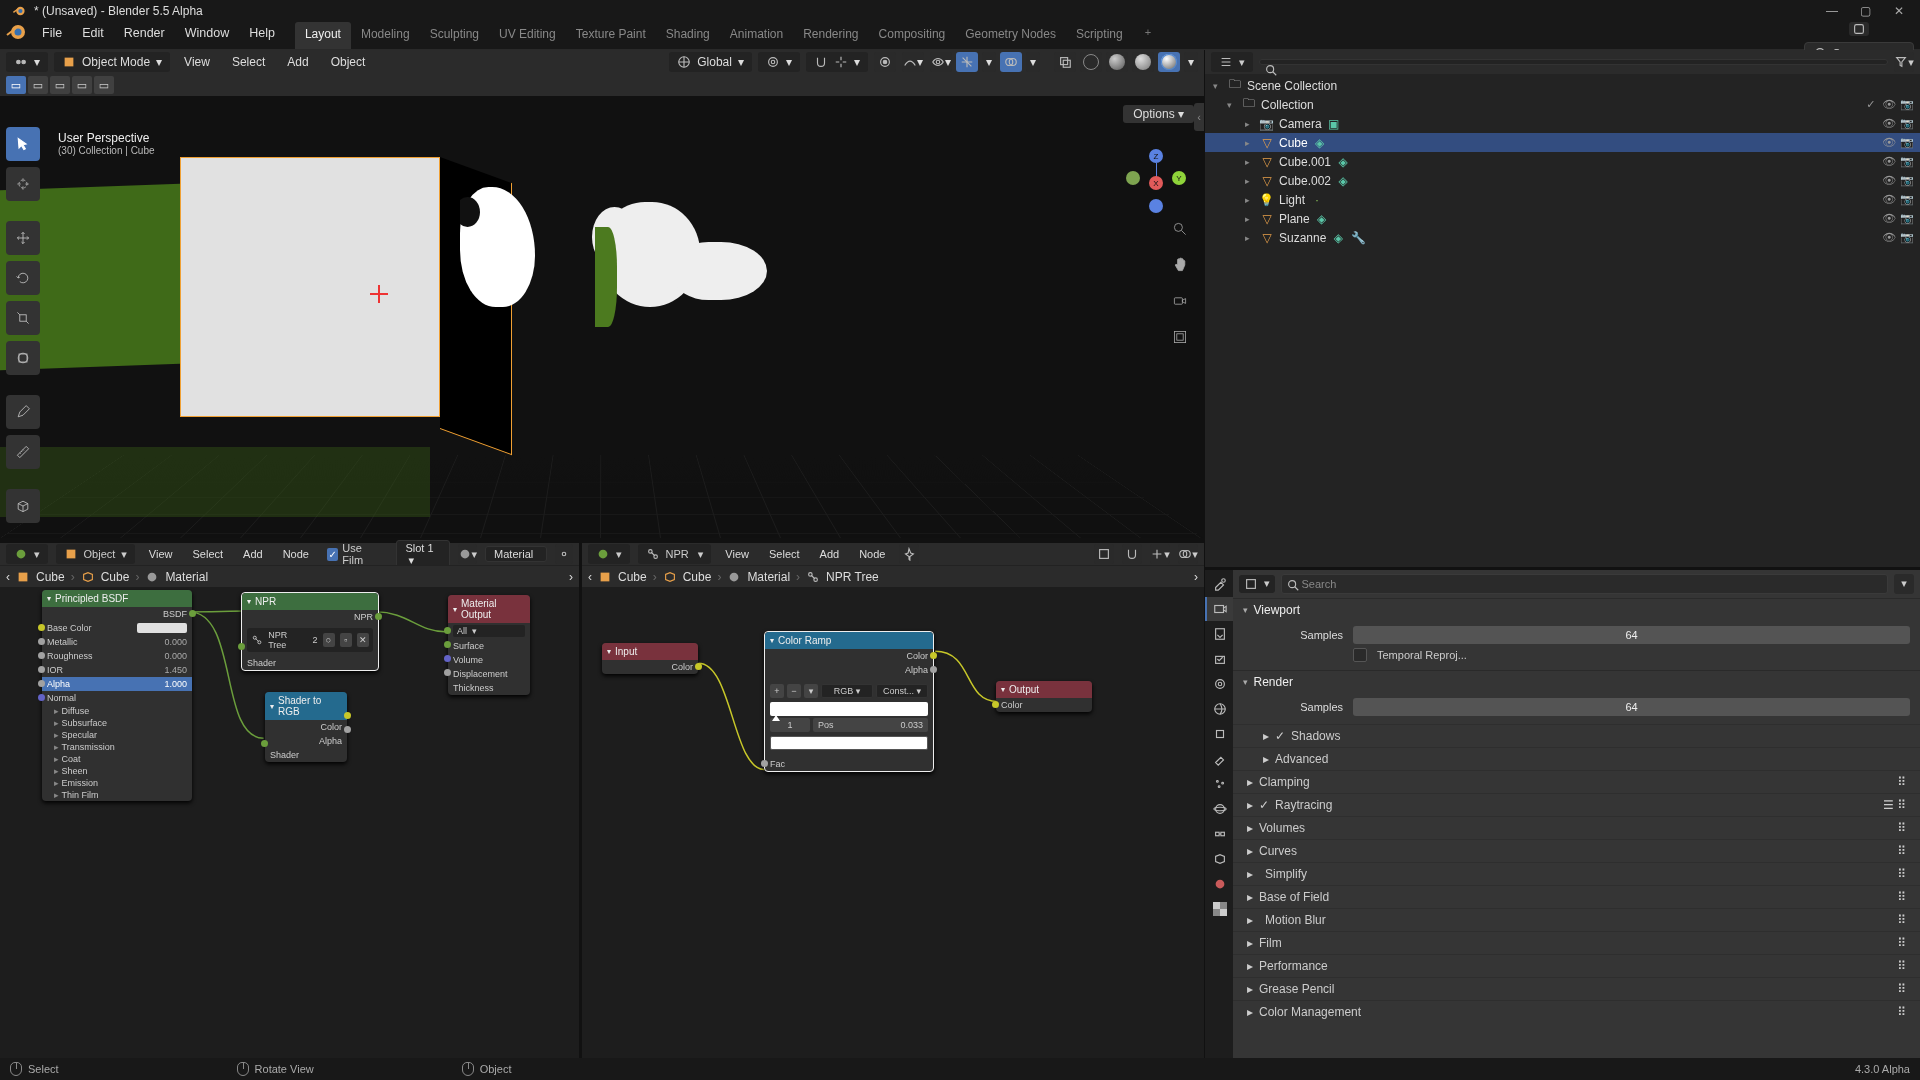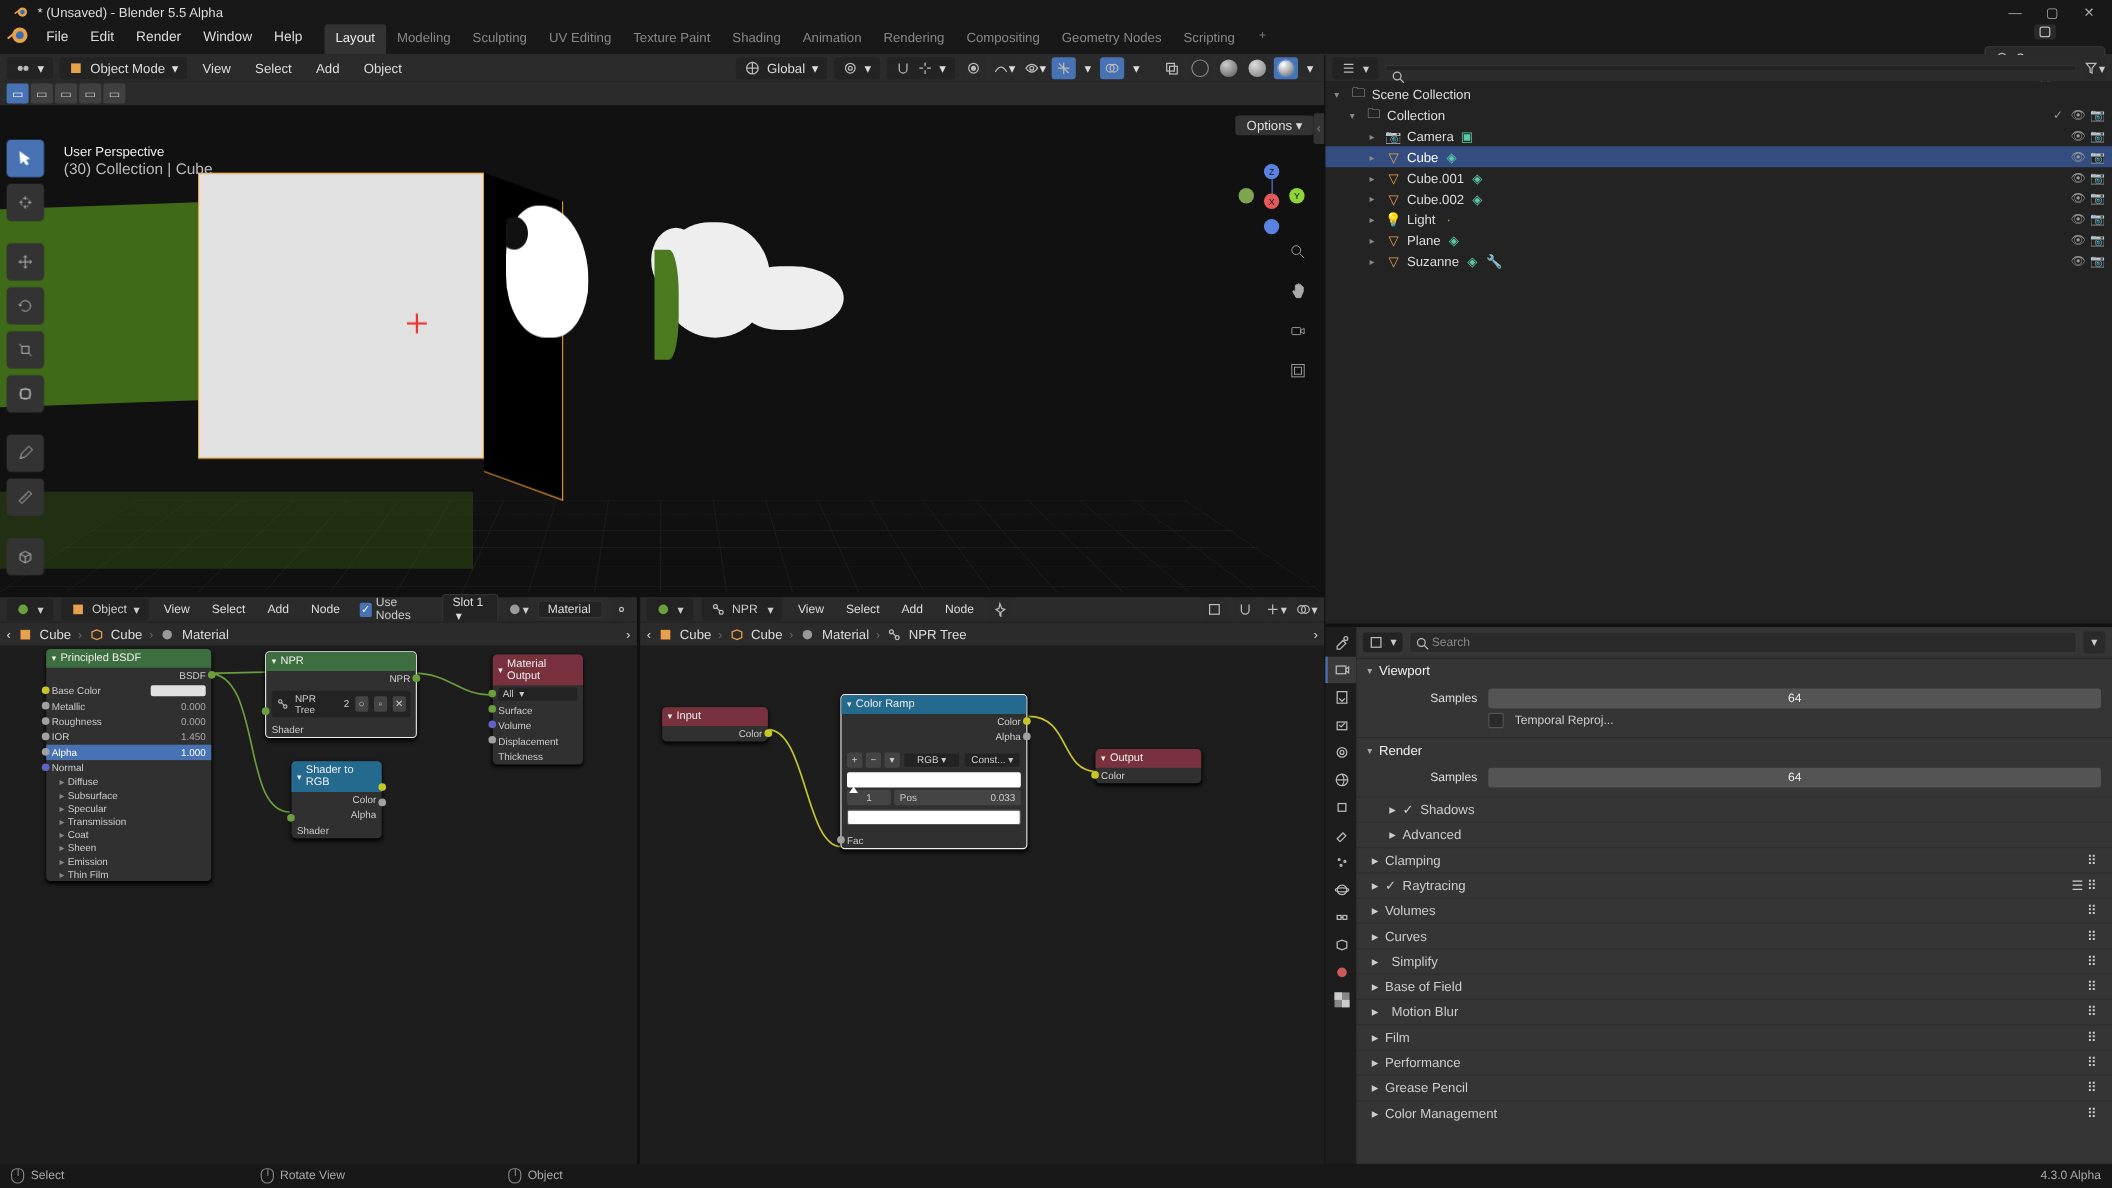--- a/index.html
+++ b/index.html
@@ -54,21 +54,21 @@
   repeating-linear-gradient(to bottom, #2e2e2e 0 1px, transparent 1px 40px),
   linear-gradient(#0c0c0c,#0a0a0a);
   transform: perspective(700px) rotateX(60deg);
   transform-origin: bottom center;
   opacity: 0.35;
 }
 .lefttools { position:absolute; left:6px; top:30px; width: 36px; display:flex; flex-direction:column; gap:6px; }
 .tbtn { width: 34px; height: 34px; background:#333; border-radius:4px; display:flex; align-items:center; justify-content:center; }
 .tbtn.sel { background:#4772b3; }
 .vp-overlay-text { position:absolute; left:58px; top:34px; color:#eee; font-size:12px; }
-.vp-overlay-text .sub { color:#bbb; font-size:14px; }
+.vp-overlay-text .sub { color:#bbb; font-size:10px; }
 .options-btn { position:absolute; right:10px; top:8px; background:#333; border-radius:3px; padding:2px 10px; font-size:12px; color:#ddd; }
 .axis-gizmo { position:absolute; right:18px; top:52px; width:60px; height:60px; }
 .axis-gizmo .ball { position:absolute; width:14px; height:14px; border-radius:50%; display:flex; align-items:center; justify-content:center; font-size:8px; color:#111; }
 .axis-gizmo .bz { top:0; left:23px; background:#5a82e2; }
 .axis-gizmo .bx { top:27px; left:23px; background:#e25a5a; }
 .axis-gizmo .by { top:22px; left:46px; background:#8fd43a; }
 .axis-gizmo .bg { top:22px; left:0; background:#7ea450; }
 .axis-gizmo .bb { top:50px; left:23px; background:#5a82e2; }
 .axis-gizmo .line { position:absolute; left:30px; top:14px; width:1px; height:14px; background:#5a82e2; }
 .rvbtns { position:absolute; right:12px; top:120px; display:flex; flex-direction:column; gap:12px; }
@@ -515,21 +515,21 @@
               </svg>▾</span>
           <span class="mode-dd"><svg class="sicon" viewBox="0 0 16 16">
                 <rect x="3" y="3" width="10" height="10" fill="#e8a04a" stroke="none"></rect>
               </svg><span>Object</span> ▾</span>
           <span class="hitem">View</span>
           <span class="hitem">Select</span>
           <span class="hitem">Add</span>
           <span class="hitem">Node</span>
           <span style="margin-left:4px;display:flex;align-items:center">
               <span class="cb">✓</span>
-              <span>Use Nodes</span>
+              <span>Use Film</span>
             </span>
           <span style="flex:1"></span>
           <span class="slot-dd"><span>Slot 1</span> &nbsp;▾</span>
           <span class="btn-dark"><svg class="sicon" viewBox="0 0 16 16">
                 <circle cx="8" cy="8" r="5" fill="#999" stroke="none"></circle>
               </svg>▾</span>
           <span class="slot-dd" style="width:68px"><span>Material</span></span>
           <span class="btn-dark">
               <svg class="sicon" viewBox="0 0 16 16">
                 <circle cx="8" cy="8" r="2"></circle>

